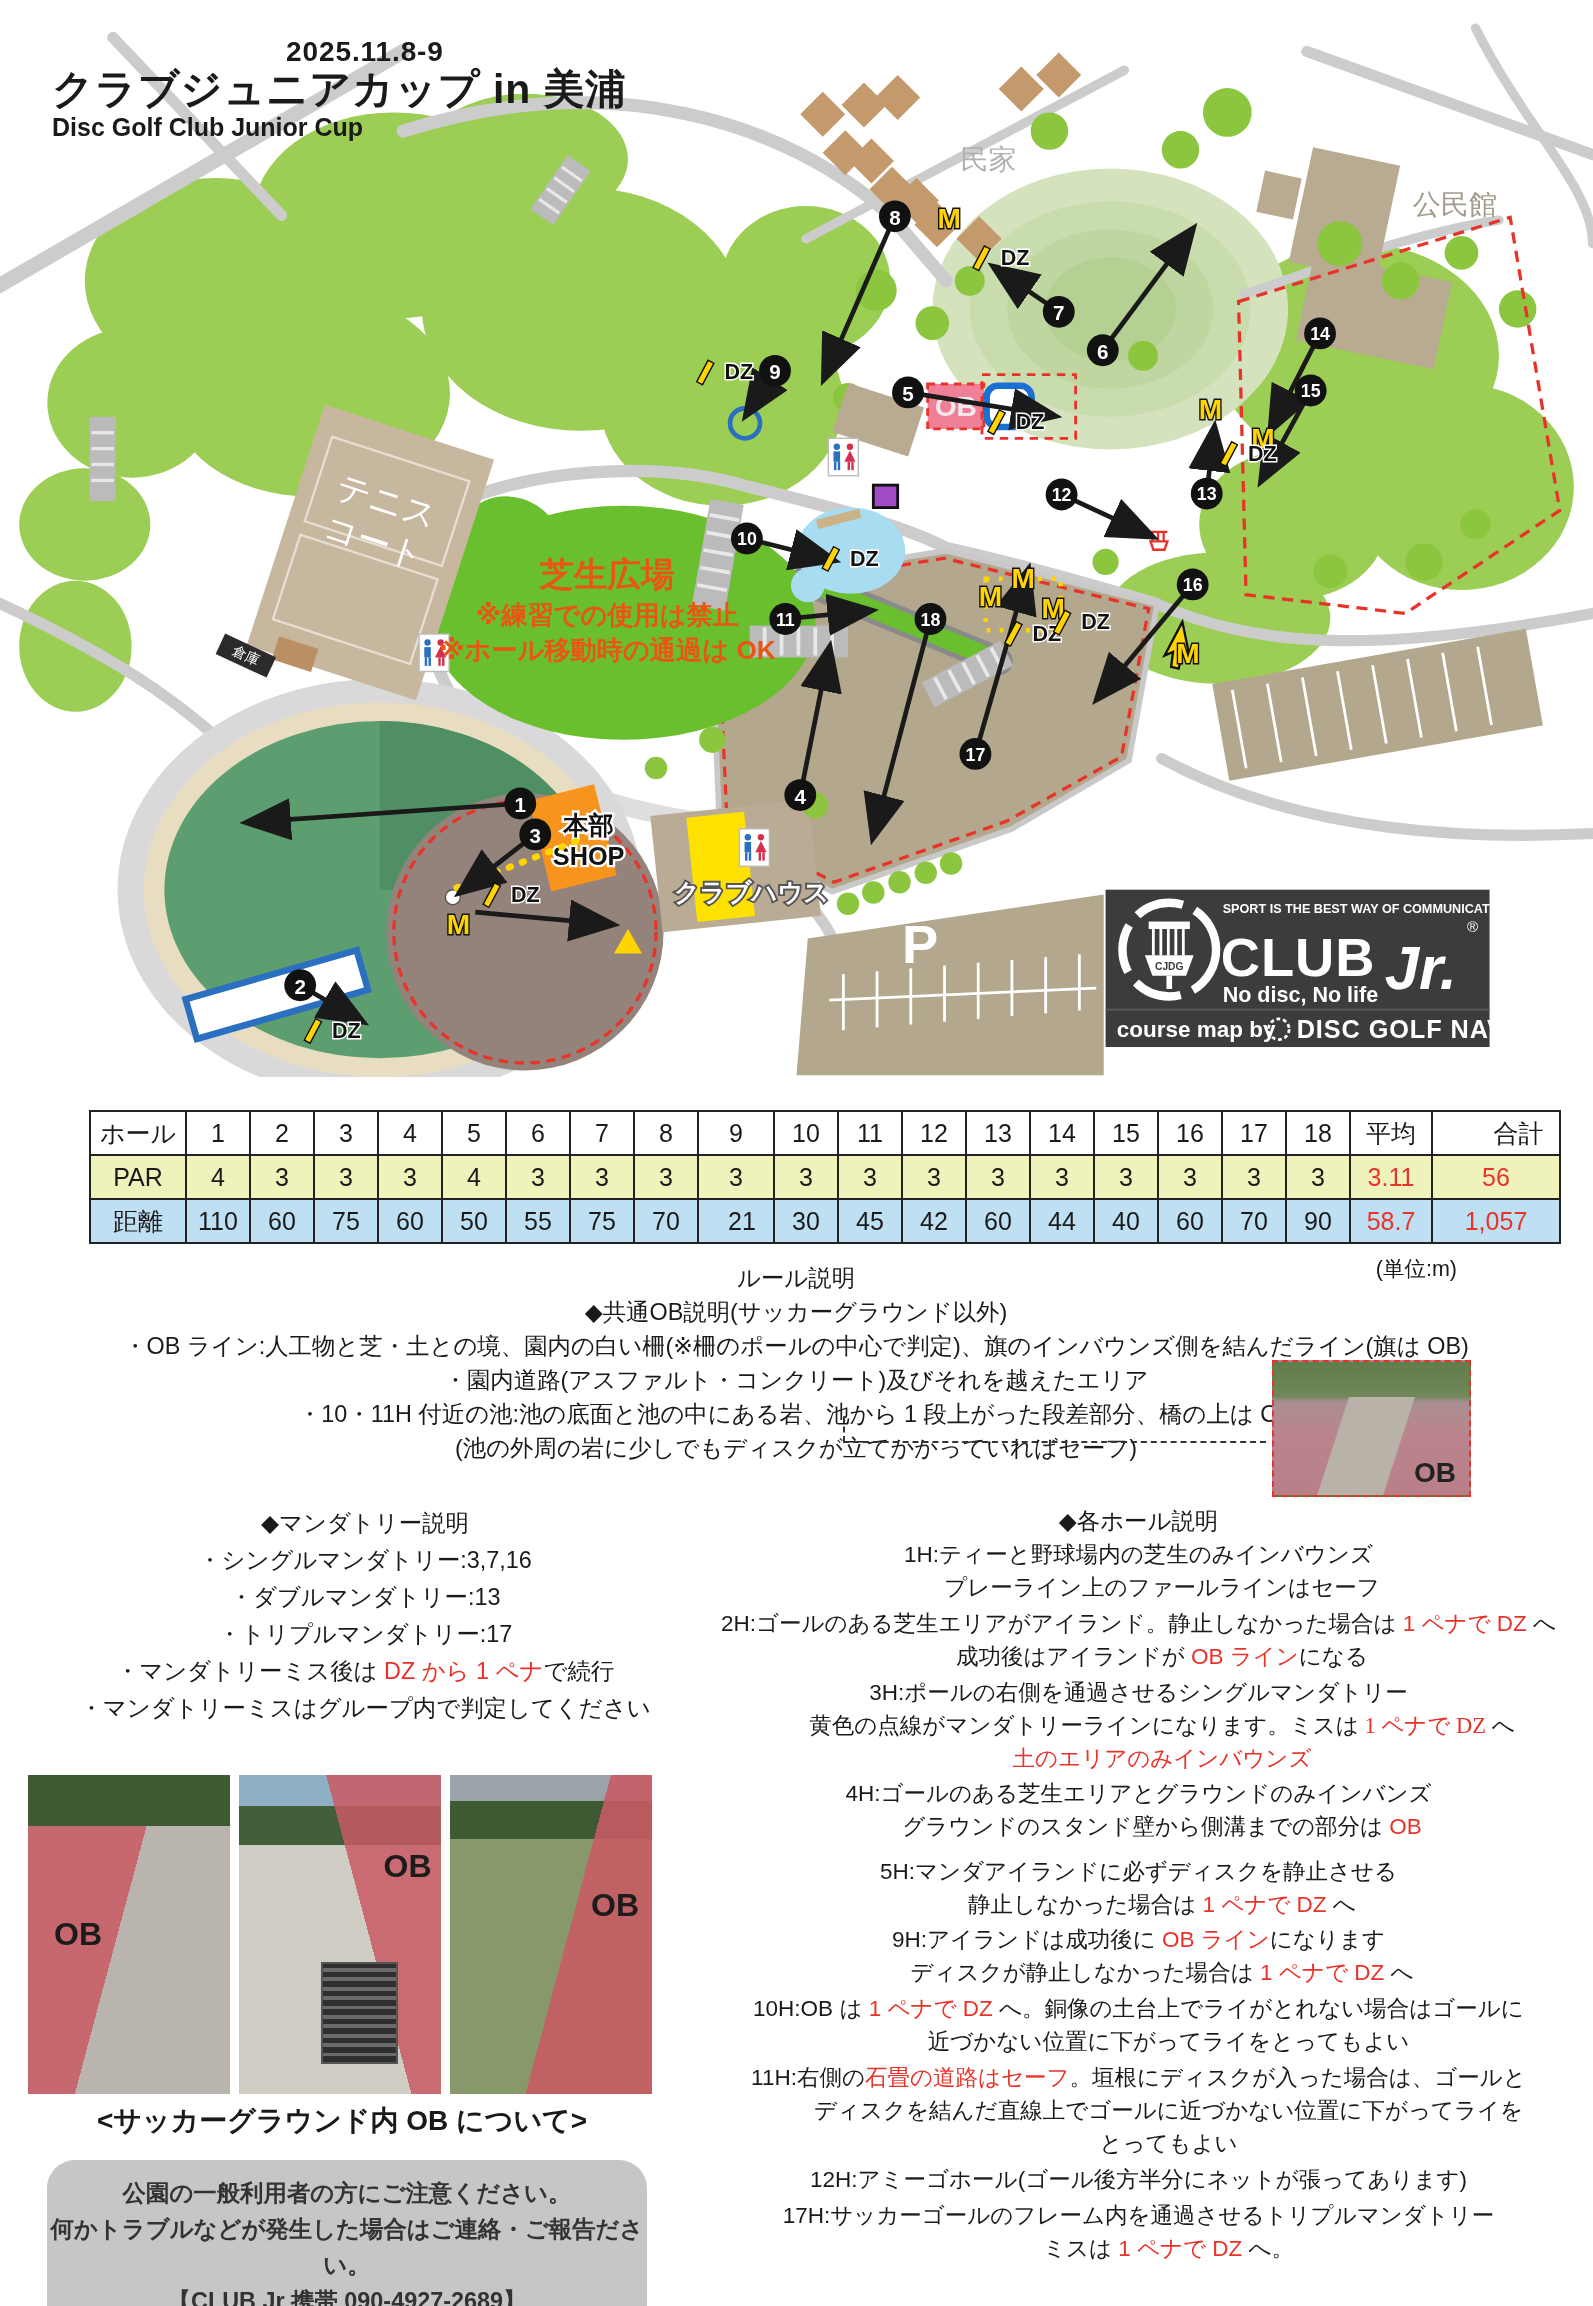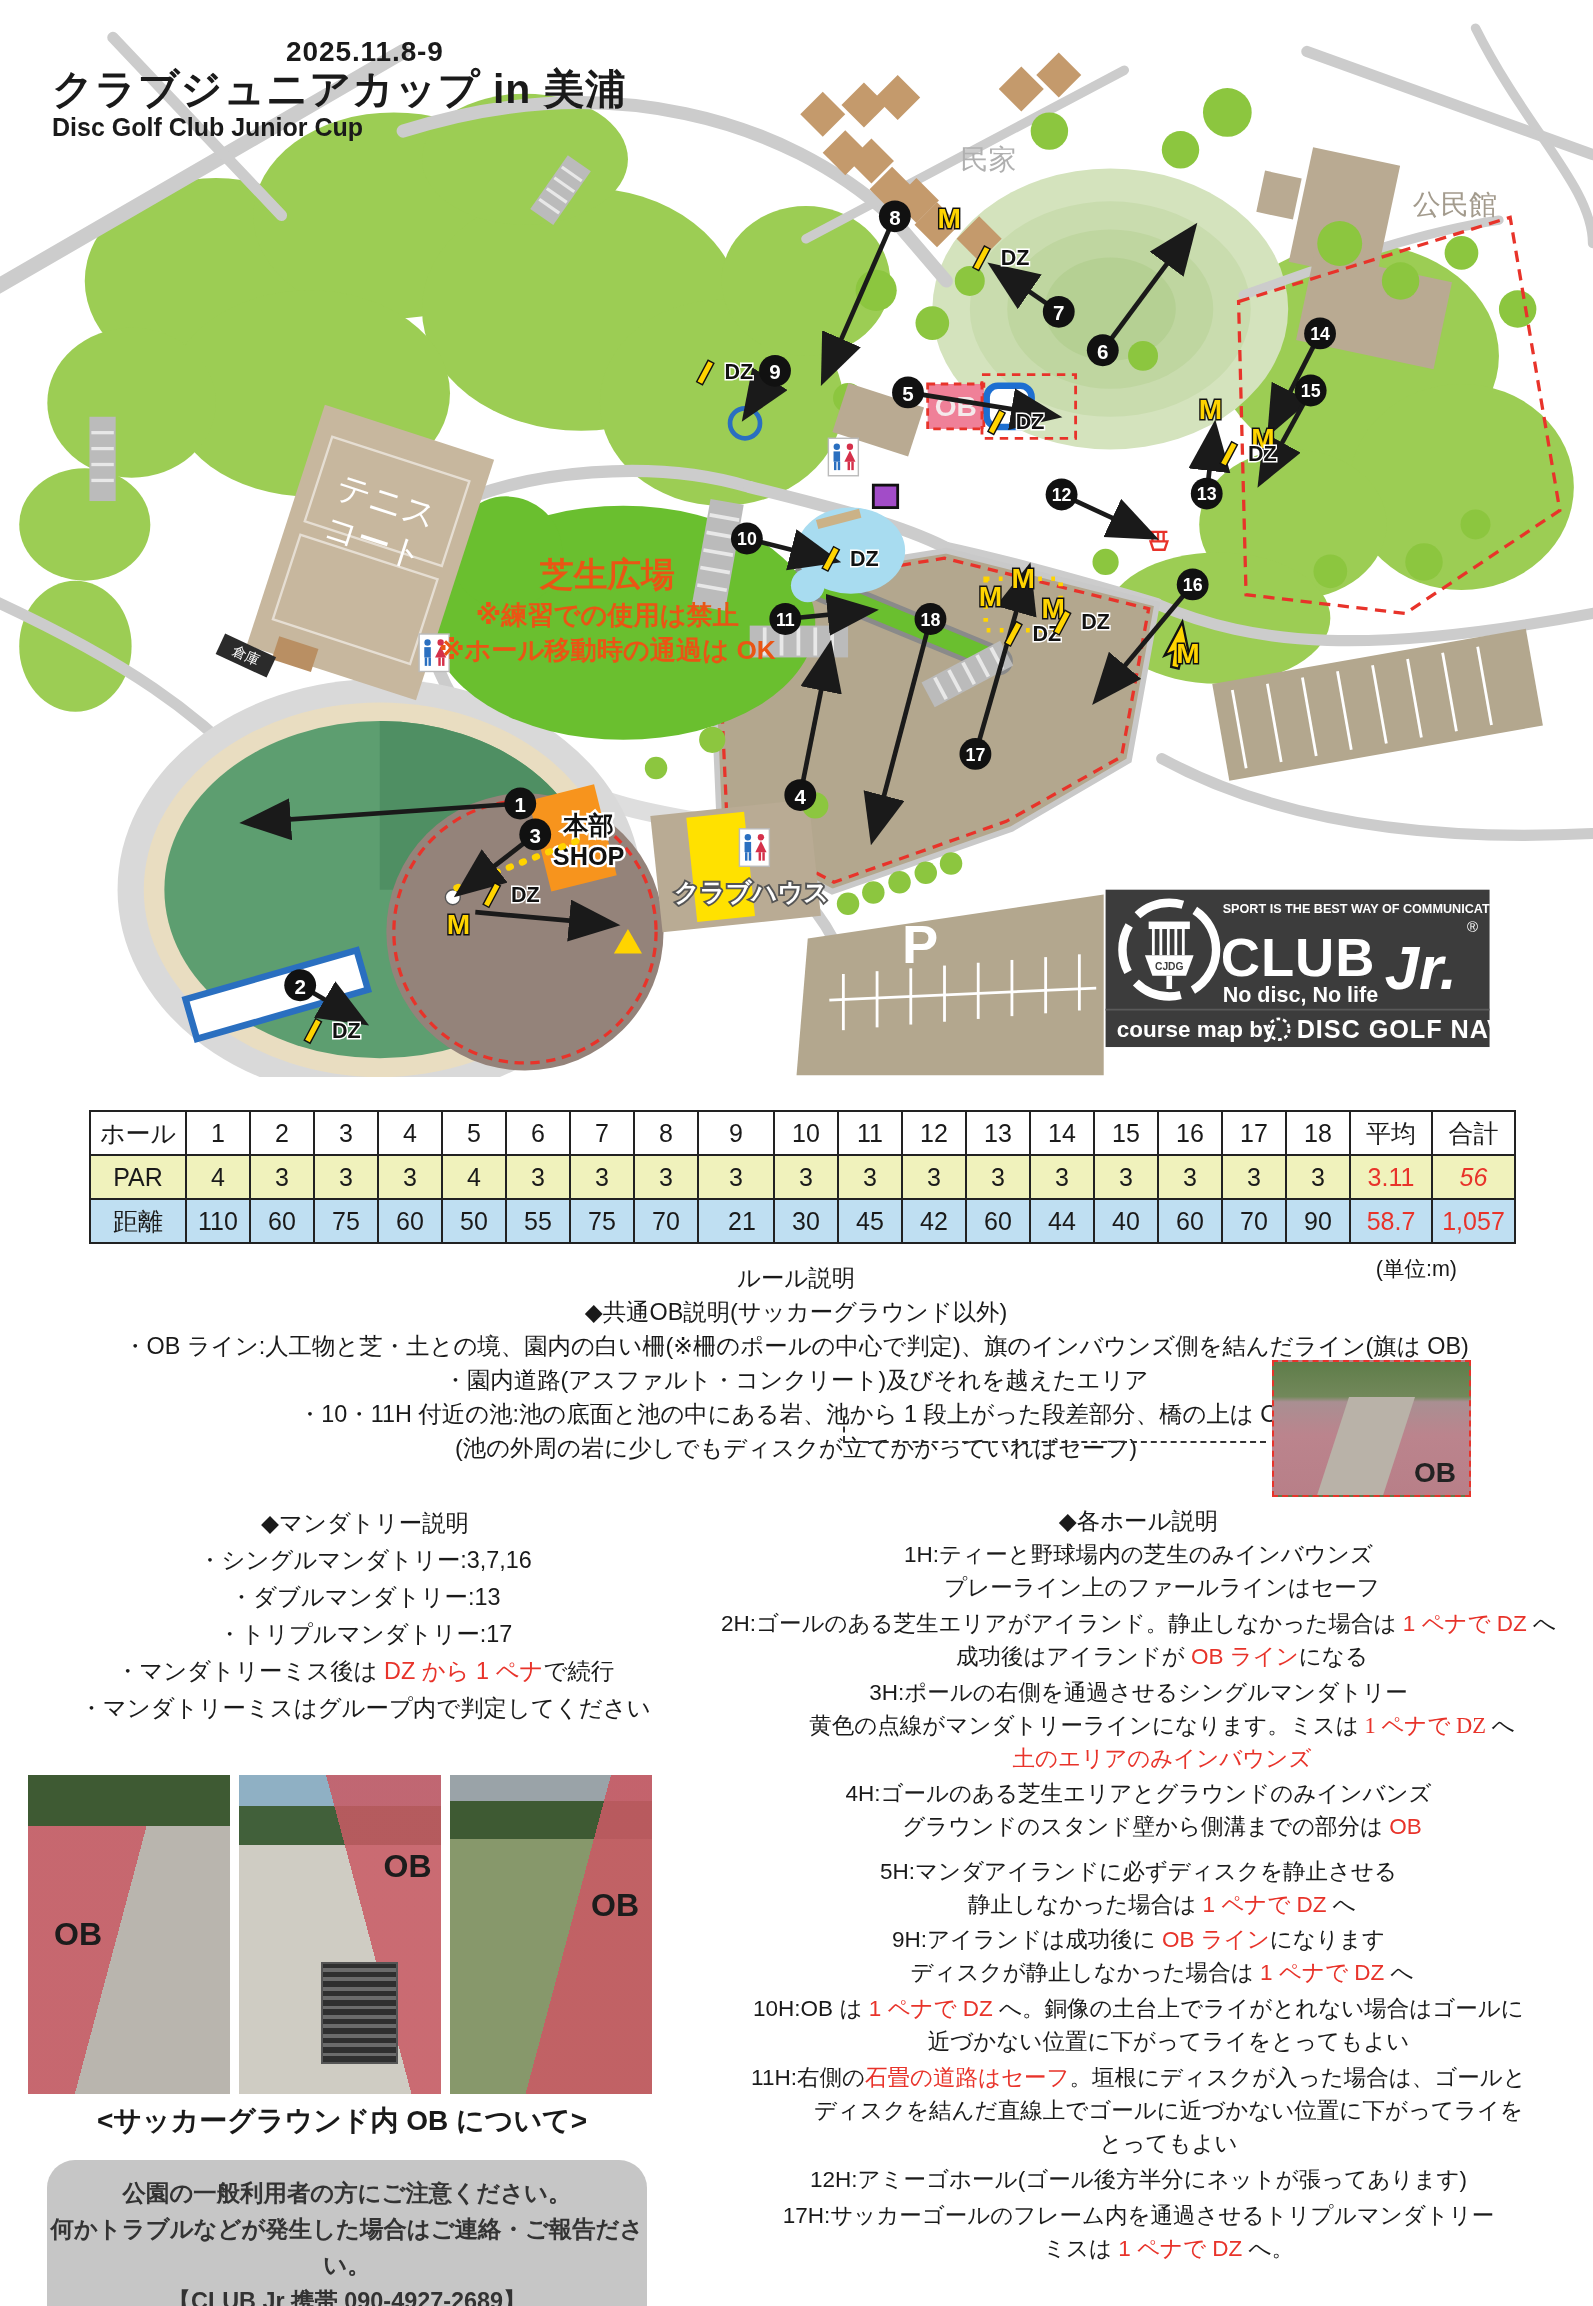--- a/index.html
+++ b/index.html
@@ -567,21 +567,21 @@
           <td style="width: 62px;">10</td>
           <td style="width: 62px;">11</td>
           <td style="width: 62px;">12</td>
           <td style="width: 62px;">13</td>
           <td style="width: 62px;">14</td>
           <td style="width: 62px;">15</td>
           <td style="width: 62px;">16</td>
           <td style="width: 62px;">17</td>
           <td style="width: 62px;">18</td>
           <td style="width: 80px;">平均</td>
-          <td style="width: 81px;">合計</td>
+          <td style="width: 81px; padding-left: 45px;">合計</td>
         </tr>
         <tr class="r-par">
           <td style="width: 94px;">PAR</td>
           <td style="width: 62px;">4</td>
           <td style="width: 62px;">3</td>
           <td style="width: 62px;">3</td>
           <td style="width: 62px;">3</td>
           <td style="width: 62px;">4</td>
           <td style="width: 62px;">3</td>
           <td style="width: 62px;">3</td>
@@ -590,21 +590,21 @@
           <td style="width: 62px;">3</td>
           <td style="width: 62px;">3</td>
           <td style="width: 62px;">3</td>
           <td style="width: 62px;">3</td>
           <td style="width: 62px;">3</td>
           <td style="width: 62px;">3</td>
           <td style="width: 62px;">3</td>
           <td style="width: 62px;">3</td>
           <td style="width: 62px;">3</td>
           <td class="redv" style="width: 80px;">3.11</td>
-          <td class="redv" style="width: 81px; font-style: italic;">56</td>
+          <td class="redv" style="width: 81px;">56</td>
         </tr>
         <tr class="r-dist">
           <td style="width: 94px;">距離</td>
           <td style="width: 62px;">110</td>
           <td style="width: 62px;">60</td>
           <td style="width: 62px;">75</td>
           <td style="width: 62px;">60</td>
           <td style="width: 62px;">50</td>
           <td style="width: 62px;">55</td>
           <td style="width: 62px;">75</td>

